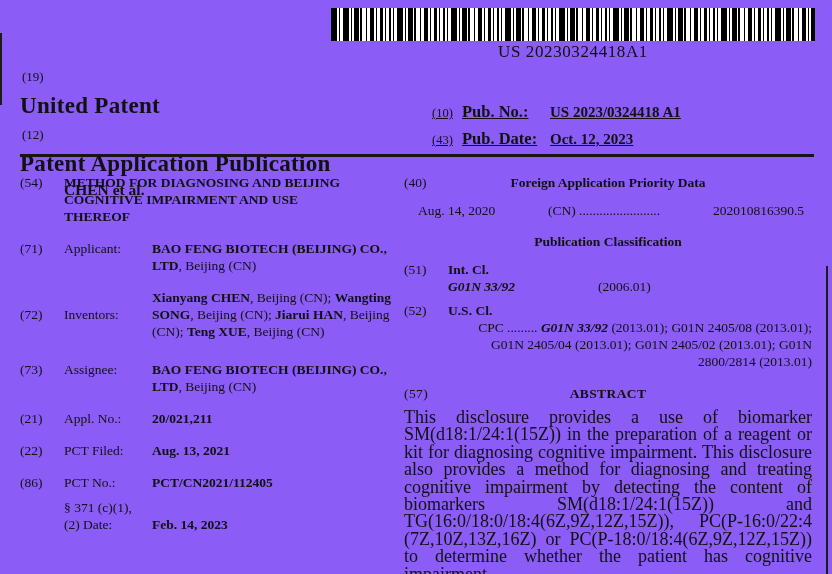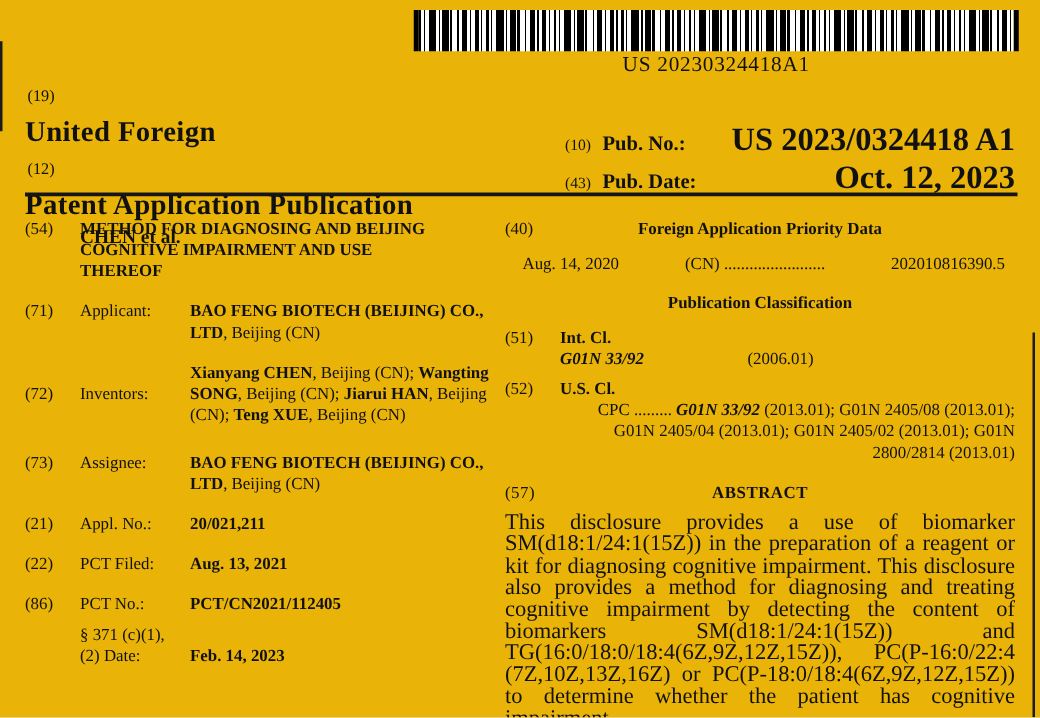--- a/index.html
+++ b/index.html
@@ -1,19 +1,19 @@
 <!DOCTYPE html>
 <html><head>
 <meta charset="utf-8">
 <style>
   html,body{margin:0;padding:0;background:#e8e8e8;}
   .page{
     position:relative;
     width:832px;height:574px;
-    background:#eab308;
+    background:#8b5cf6;
     color:#111;
     font-family:"Liberation Serif", serif;
     overflow:hidden;
     margin:0 auto;
   }
   
   .artifact{position:absolute;background:#1c1c1c;}
   .artifact-left{left:0;top:33px;width:2px;height:72px;}
   .artifact-right{left:826px;top:266px;width:2px;height:308px;}
 
@@ -39,25 +39,25 @@
     text-align:center;font-size:17px;letter-spacing:.6px;margin-top:1px;
   }
 
   
   .hdr-left{position:absolute;left:20px;top:62px;width:430px;}
   .hdr-line{display:flex;align-items:baseline;line-height:29px;flex-direction:column;}
   .hdr-code{flex:none;width:42px;font-size:13px;padding-left:2px;}
   .hdr-big{font-size:23px;font-weight:bold;letter-spacing:.3px;white-space:nowrap;}
   .hdr-party{margin-left:44px;font-size:15.5px;font-weight:bold;margin-top:3px;}
 
-  .hdr-right{position:absolute;left:452px;top:99px;width:360px;}
+  .hdr-right{position:absolute;left:432px;top:99px;width:360px;text-decoration:underline;}
   .pub-row{display:flex;align-items:baseline;line-height:26px;}
   .pub-code{flex:none;width:30px;font-size:12.5px;}
   .pub-label{flex:none;font-size:16.5px;font-weight:bold;width:88px;}
-  .pub-value{flex:1;text-align:right;font-size:26px;font-weight:bold;white-space:nowrap;}
+  .pub-value{flex:1;font-size:15px;font-weight:bold;white-space:nowrap;}
 
   .rule{position:absolute;left:20px;right:18px;top:154px;height:3px;background:#161616;}
 
   
   .body{position:absolute;left:20px;top:174px;right:20px;display:flex;gap:12px;
         font-size:13.5px;line-height:17px;}
   .col-left{flex:none;width:372px;}
   .col-right{flex:1;min-width:0;}
 
   .entry{display:flex;margin-bottom:15px;}
@@ -98,21 +98,21 @@
   <div class="artifact artifact-right"></div>
 
   <div class="barcode-wrap">
     <div class="barcode"></div>
     <div class="barcode-num">US 20230324418A1</div>
   </div>
 
   <div class="hdr-left">
     <div class="hdr-line">
       <span class="hdr-code">(19)</span>
-      <span class="hdr-big">United Foreign</span>
+      <span class="hdr-big">United Patent</span>
     </div>
     <div class="hdr-line">
       <span class="hdr-code">(12)</span>
       <span class="hdr-big">Patent Application Publication</span>
     </div>
     <div class="hdr-party">CHEN et al.</div>
   </div>
 
   <div class="hdr-right">
     <div class="pub-row">

